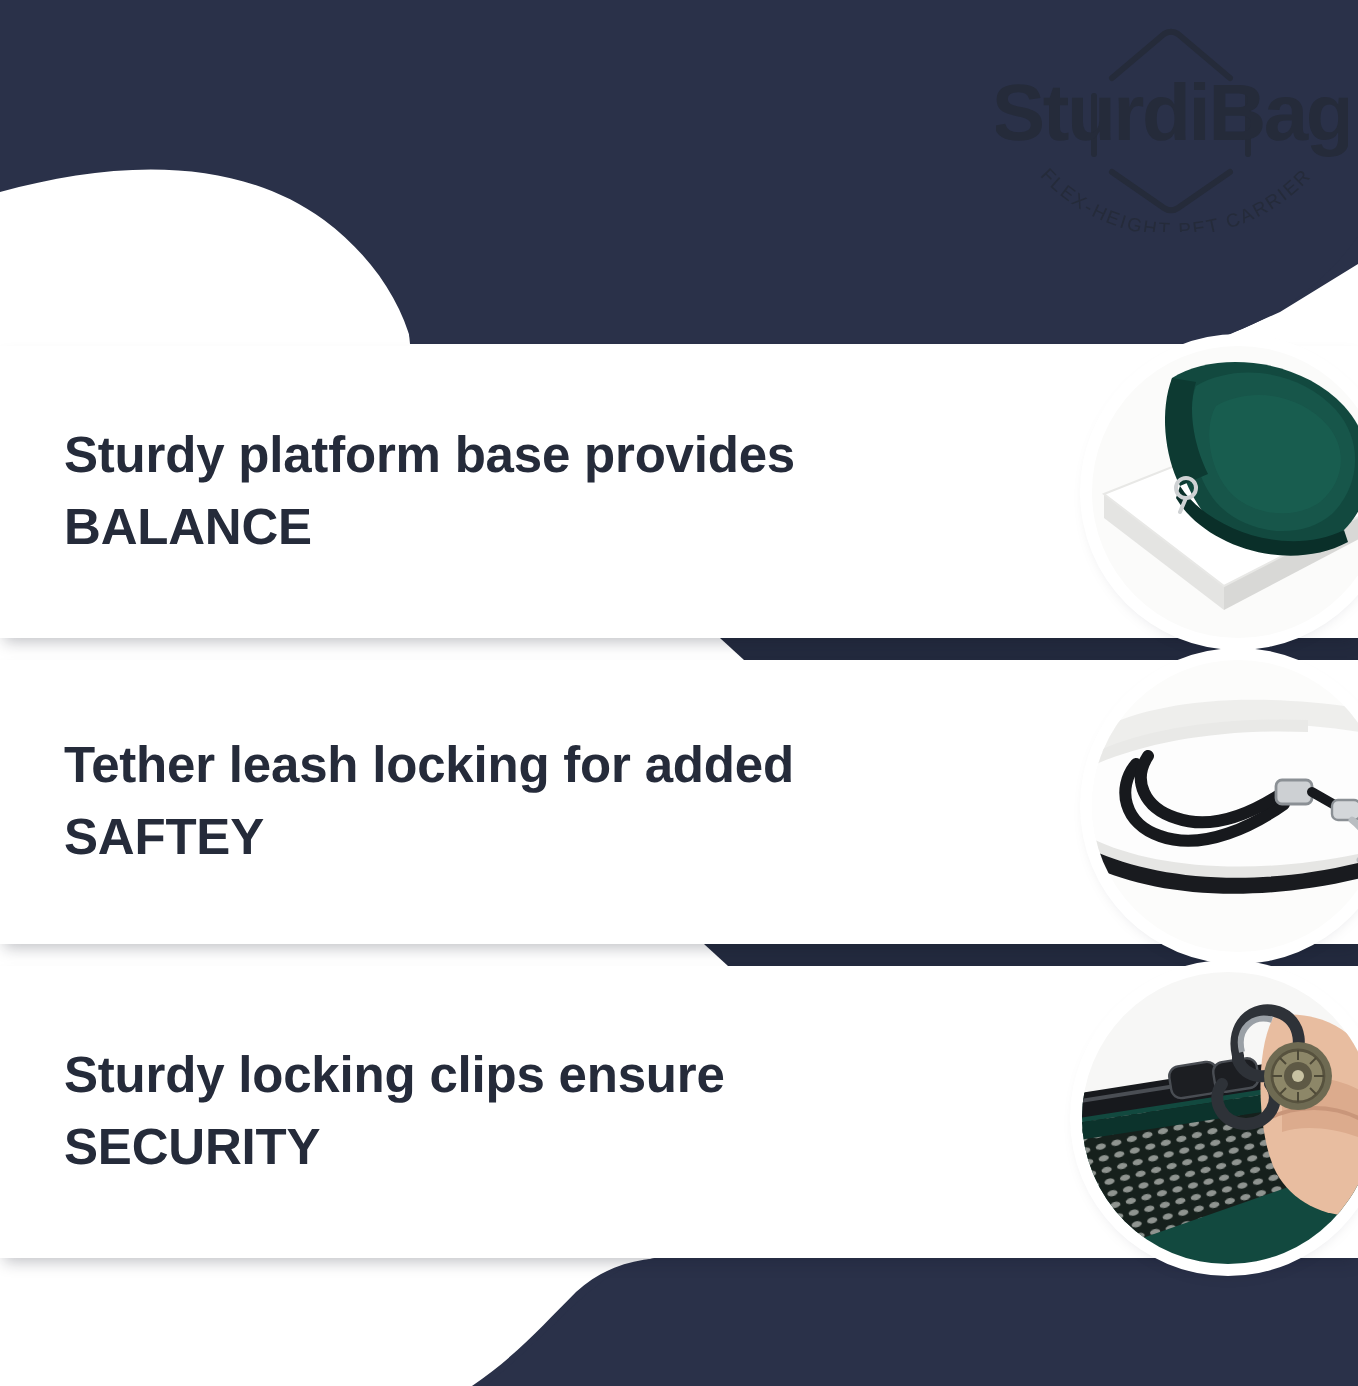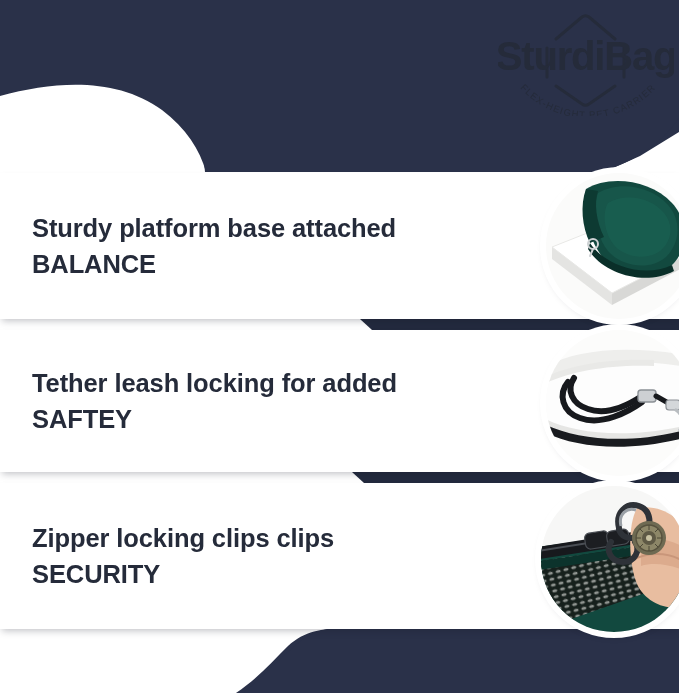--- a/index.html
+++ b/index.html
@@ -120,31 +120,31 @@
       <defs>
         <path id="tagline-arc" d="M22,80 A92,92 0 0 0 158,80"></path>
       </defs>
       <text font-family="'Liberation Sans','DejaVu Sans',sans-serif" font-size="9.4" font-weight="400" fill="#252b3a" letter-spacing="1.1">
         <textPath href="#tagline-arc" startOffset="50%" text-anchor="middle">FLEX-HEIGHT PET CARRIER</textPath>
       </text>
     </svg>
   </div>
 
   <div class="card" id="card-1">
-    <div class="card-text">Sturdy platform base attached
+    <div class="card-text">Sturdy platform base provides
 BALANCE</div>
   </div>
 
   <div class="card" id="card-2">
     <div class="card-text">Tether leash locking for added
 SAFTEY</div>
   </div>
 
   <div class="card" id="card-3">
-    <div class="card-text">Zipper locking clips clips
+    <div class="card-text">Sturdy locking clips ensure
 SECURITY</div>
   </div>
 
   <div class="photo" id="photo-1">
     <svg viewBox="0 0 146 146">
       <rect x="0" y="0" width="146" height="146" fill="#fbfbfa"></rect>
 
       <g>
         <path d="M6,74 L74,47 L140,82 L66,120 Z" fill="#ffffff"></path>
         <path d="M6,74 L66,120 L66,132 L6,86 Z" fill="#e4e4e2"></path>

